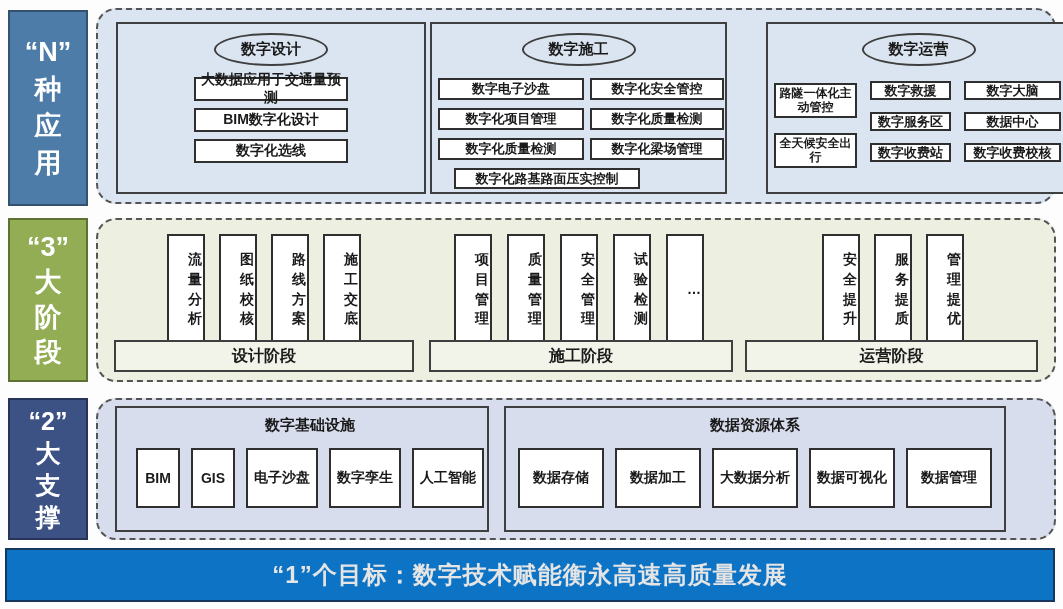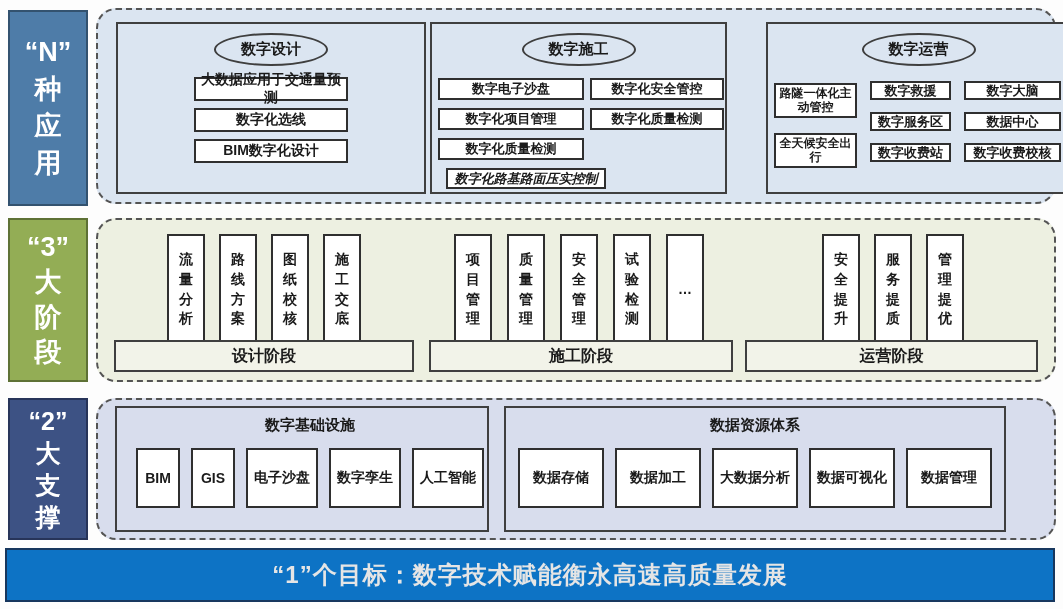--- a/index.html
+++ b/index.html
@@ -29,41 +29,41 @@
   .ellipse { margin:9px auto 0; width:114px; height:33px; border:2px solid #3f3f3f; border-radius:50%;
              background:#dbe5f1; display:flex; align-items:center; justify-content:center;
              font-weight:bold; font-size:15px; }
   .witem { background:#fff; border:2px solid #2f2f2f; font-weight:bold; font-size:13px;
            display:flex; align-items:center; justify-content:center; text-align:center; }
   .design-items { margin-top:11px; display:flex; flex-direction:column; align-items:center; gap:7px; }
   .design-items .witem { width:154px; height:24px; font-size:14px; }
   .constr-grid { margin:12px 6px 0; display:grid; grid-template-columns:146px 134px;
                  column-gap:6px; row-gap:8px; }
   .constr-grid .witem { height:22px; }
-  .constr-wide { margin:8px 0 0 14px; width:160px; height:21px;font-style:italic; }
+  .constr-wide { margin:8px 0 0 22px; width:186px; height:21px; }
   .oper-cols { display:flex; padding:0 8px 0 6px; gap:13px; }
   .oper-col { display:flex; flex-direction:column; }
   .oper-col1 { width:84px; padding-top:17px; gap:15px; }
   .oper-col1 .witem { min-height:30px; font-size:12px; line-height:1.2; padding:1px 2px; }
   .oper-col2 { width:82px; padding-top:15px; gap:12px; }
   .oper-col3 { width:98px; padding-top:15px; gap:12px; }
   .oper-col2 .witem, .oper-col3 .witem { height:19px; }
 
   
   .stage-bar { position:absolute; top:120px; height:32px; background:#f2f3e9; border:2px solid #3f3f3f;
                display:flex; align-items:center; justify-content:center; font-weight:bold; font-size:16px; }
   .bar-design { left:16px;  width:300px; }
   .bar-constr { left:331px; width:304px; }
   .bar-oper   { left:647px; width:293px; }
   .vrow { position:absolute; top:14px; display:flex; }
   .vrow-design { left:69px;  gap:14px; }
   .vrow-constr { left:356px; gap:15px; }
   .vrow-oper   { left:724px; gap:14px; }
   .vbox { width:38px; height:111px; background:#fff; border:2px solid #2f2f2f;
-          display:flex; align-items:center; justify-content:center; }
+          display:flex; align-items:center; justify-content:flex-end; }
   .vbox span { width:16px; word-break:break-all; text-align:center; font-weight:bold;
                font-size:14px; line-height:1.4; display:block; }
 
   
   .supbox { position:absolute; top:6px; height:126px; background:#d8dded; border:2px solid #3f3f3f; }
   .sup-infra { left:17px;  width:374px;padding-left:16px; }
   .sup-data  { left:406px; width:502px; }
   .suptitle { margin-top:8px; text-align:center; font-weight:bold; font-size:15px; }
   .suprow { display:flex; justify-content:center; gap:11px; margin-top:13px; }
   .supitem { background:#fff; border:2px solid #2f2f2f; height:60px; display:flex;
@@ -92,33 +92,34 @@
 大
 支
 撑</div>
 
   <div class="panel panel-apps">
 
     <div class="appbox box-design">
       <div class="ellipse">数字设计</div>
       <div class="design-items">
         <div class="witem">大数据应用于交通量预测</div>
+        <div class="witem">BIM数字化设计</div>
         <div class="witem">数字化选线</div>
-        <div class="witem">BIM数字化设计</div>
       </div>
     </div>
 
     <div class="appbox box-constr">
       <div class="ellipse">数字施工</div>
       <div class="constr-grid">
         <div class="witem">数字电子沙盘</div>
         <div class="witem">数字化安全管控</div>
         <div class="witem">数字化项目管理</div>
         <div class="witem">数字化质量检测</div>
         <div class="witem">数字化质量检测</div>
+        <div class="witem">数字化梁场管理</div>
       </div>
       <div class="witem constr-wide">数字化路基路面压实控制</div>
     </div>
 
     <div class="appbox box-oper">
       <div class="ellipse">数字运营</div>
       <div class="oper-cols">
         <div class="oper-col oper-col1">
           <div class="witem">路隧一体化主动管控</div>
           <div class="witem">全天候安全出行</div>
@@ -137,24 +138,24 @@
     </div>
   </div>
 
   <div class="panel panel-stages">
 
     <div class="vrow vrow-design">
       <div class="vbox">
           <span>流量分析</span>
         </div>
       <div class="vbox">
+          <span>图纸校核</span>
+        </div>
+      <div class="vbox">
           <span>路线方案</span>
-        </div>
-      <div class="vbox">
-          <span>图纸校核</span>
         </div>
       <div class="vbox">
           <span>施工交底</span>
         </div>
     </div>
     <div class="stage-bar bar-design">设计阶段</div>
 
     <div class="vrow vrow-constr">
       <div class="vbox">
           <span>项目管理</span>

